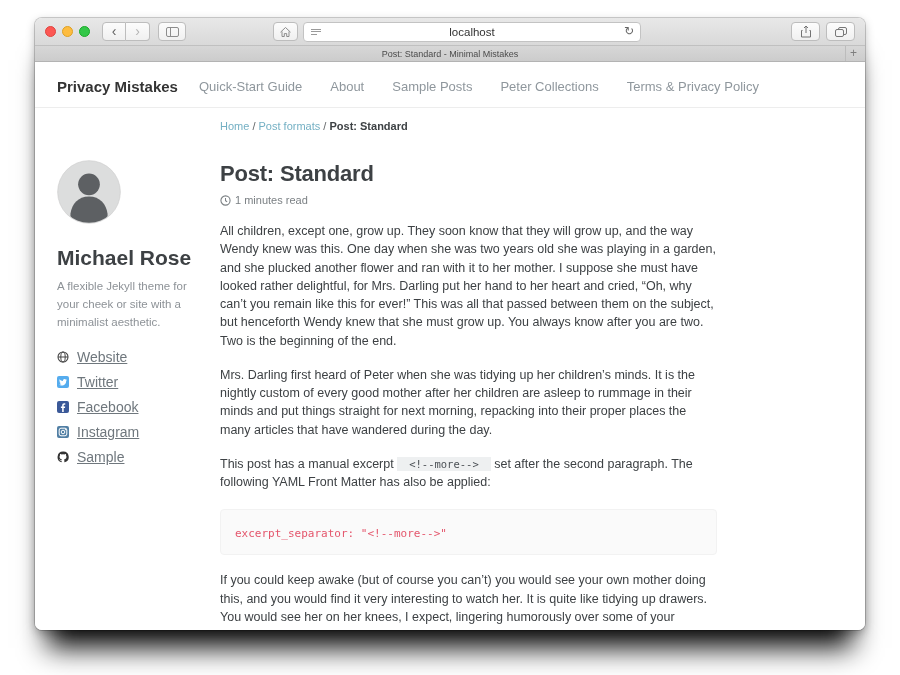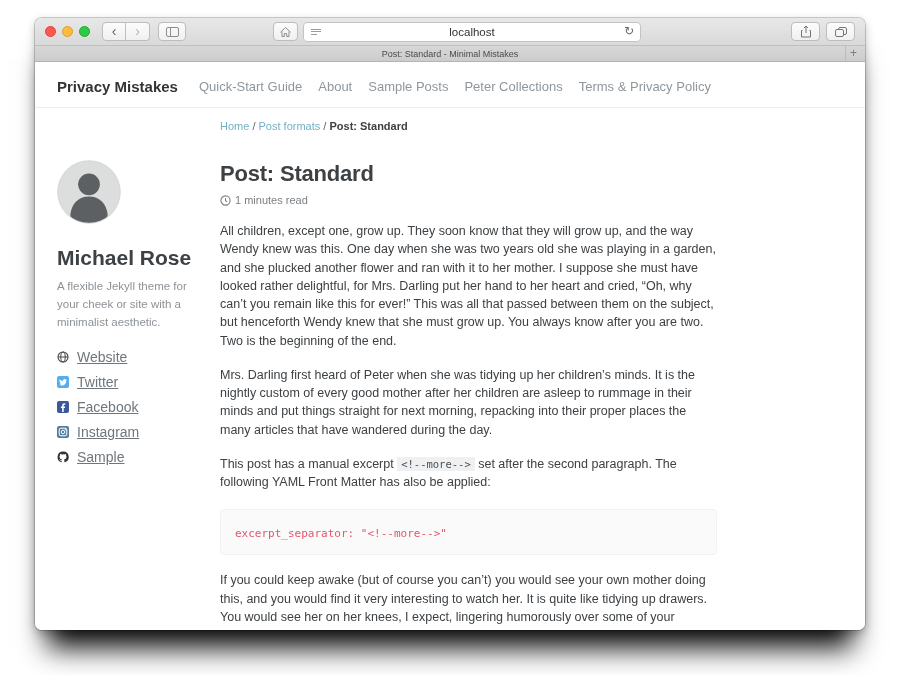--- a/index.html
+++ b/index.html
@@ -78,21 +78,21 @@
             width:16px; text-align:center; line-height:15px; border-left:1px solid #bcbcbc; }
 
   
   .site { position:relative; height:568px; background:#fff; overflow:hidden; }
 
   .masthead {
     height:46px; display:flex; align-items:center; padding:4px 22px 0 22px;
     border-bottom:1px solid #ededed;
   }
   .brand { font-size:15px; font-weight:bold; color:#343434; }
-  .sitenav { display:flex; gap:16px; margin-left:21px; }
+  .sitenav { display:flex; gap:28px; margin-left:21px; }
   .sitenav a { font-size:13px; color:#8f979d; text-decoration:none; cursor:pointer; }
 
   .page { position:relative; }
 
   
   .author { position:absolute; left:22px; top:52px; width:152px; }
   .avatar { width:64px; height:64px; }
   .author-name { margin-top:18px; font-size:21px; font-weight:bold; color:#3d4144; }
   .author-bio { margin-top:8px; font-size:11.5px; line-height:1.55; color:#8d9297; }
   .author-links { margin-top:18px; list-style:none; }
@@ -104,21 +104,21 @@
   .main { position:absolute; left:185px; top:12px; width:497px; }
   .breadcrumbs { font-size:11px; color:#646769; }
   .breadcrumbs a { color:#74b0c4; text-decoration:none; cursor:pointer; }
   .breadcrumbs .current { font-weight:bold; color:#3d4144; }
   .post-title { margin-top:29px; font-size:22px; font-weight:bold; color:#3d4144; letter-spacing:-0.2px; }
   .post-meta { margin-top:7px; font-size:11px; color:#7b8084; display:flex; align-items:center; gap:4px; }
   .post-meta svg { display:block; }
   .article p { margin-top:16px; font-size:12.5px; line-height:1.46; color:#3d4144; }
   code.inline {
     font-family:"DejaVu Sans Mono","Liberation Mono",monospace; font-size:10.5px;
-    background:#eef0f1; border-radius:0; padding:1px 4px; color:#4a4f54;
+    background:#eef0f1; border-radius:0; padding:1px 12px; color:#4a4f54;
   }
   .highlight {
     margin-top:18px; background:#fafafa; border:1px solid #f2f2f2; border-radius:4px;
     padding:13px 14px;
   }
   .highlight code {
     font-family:"DejaVu Sans Mono","Liberation Mono",monospace; font-size:11px;
     color:#e4556b; white-space:pre;
   }
 </style>

